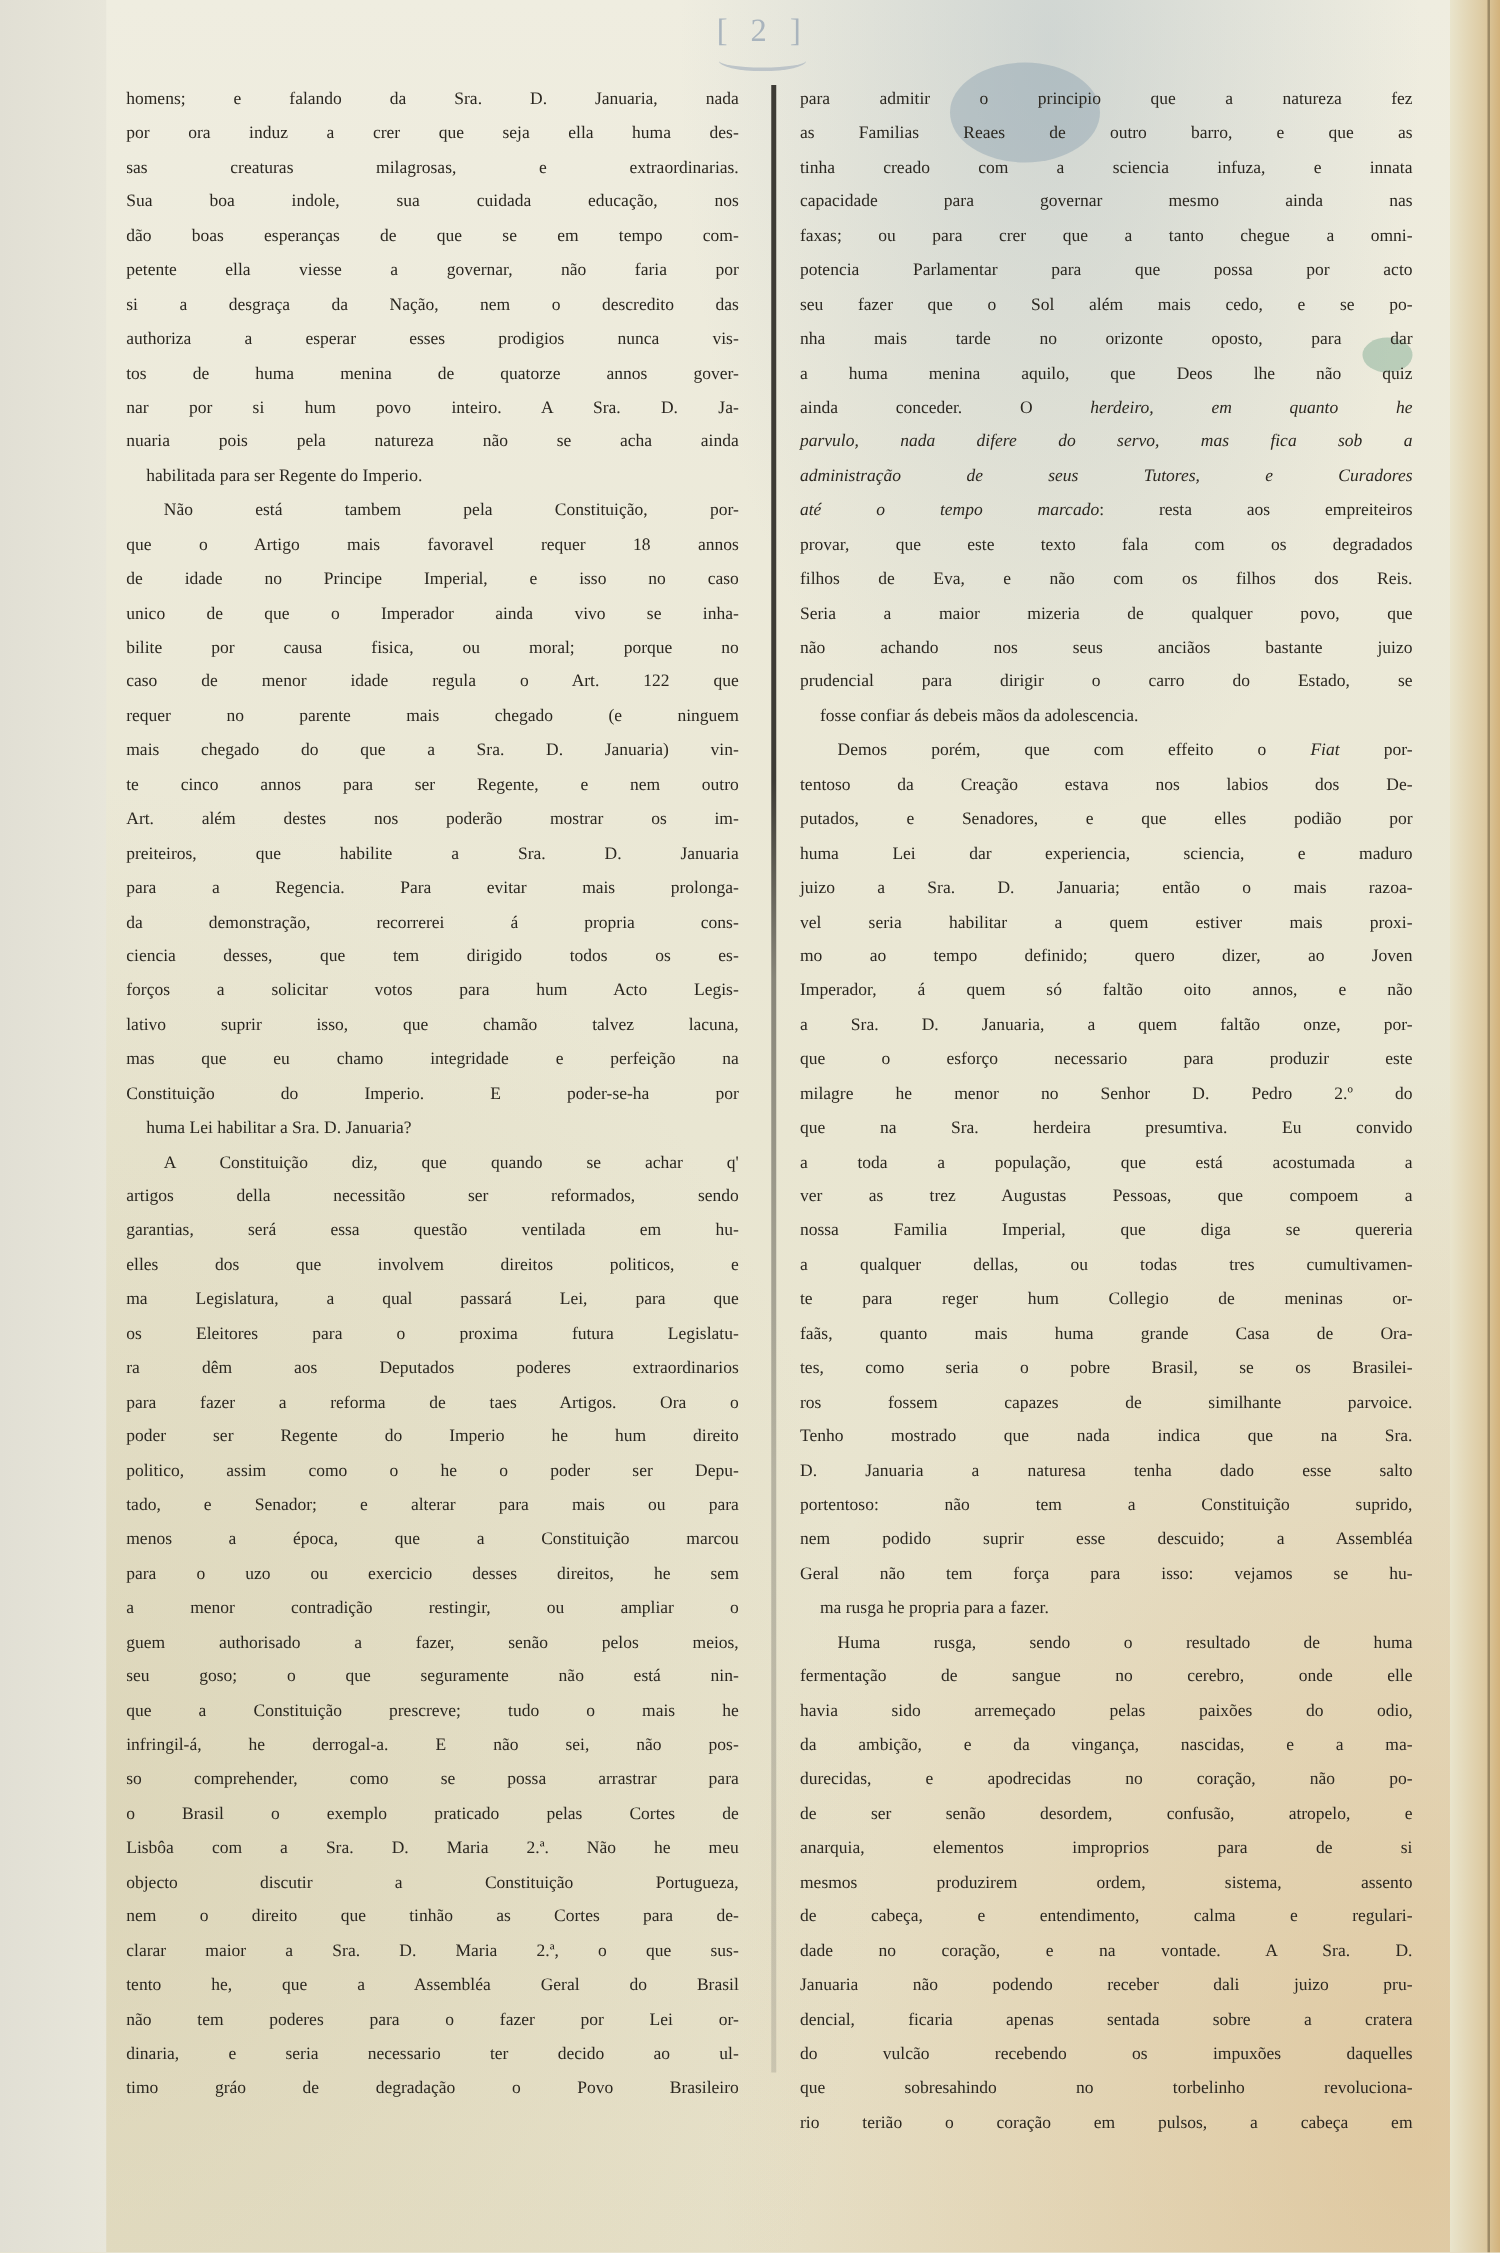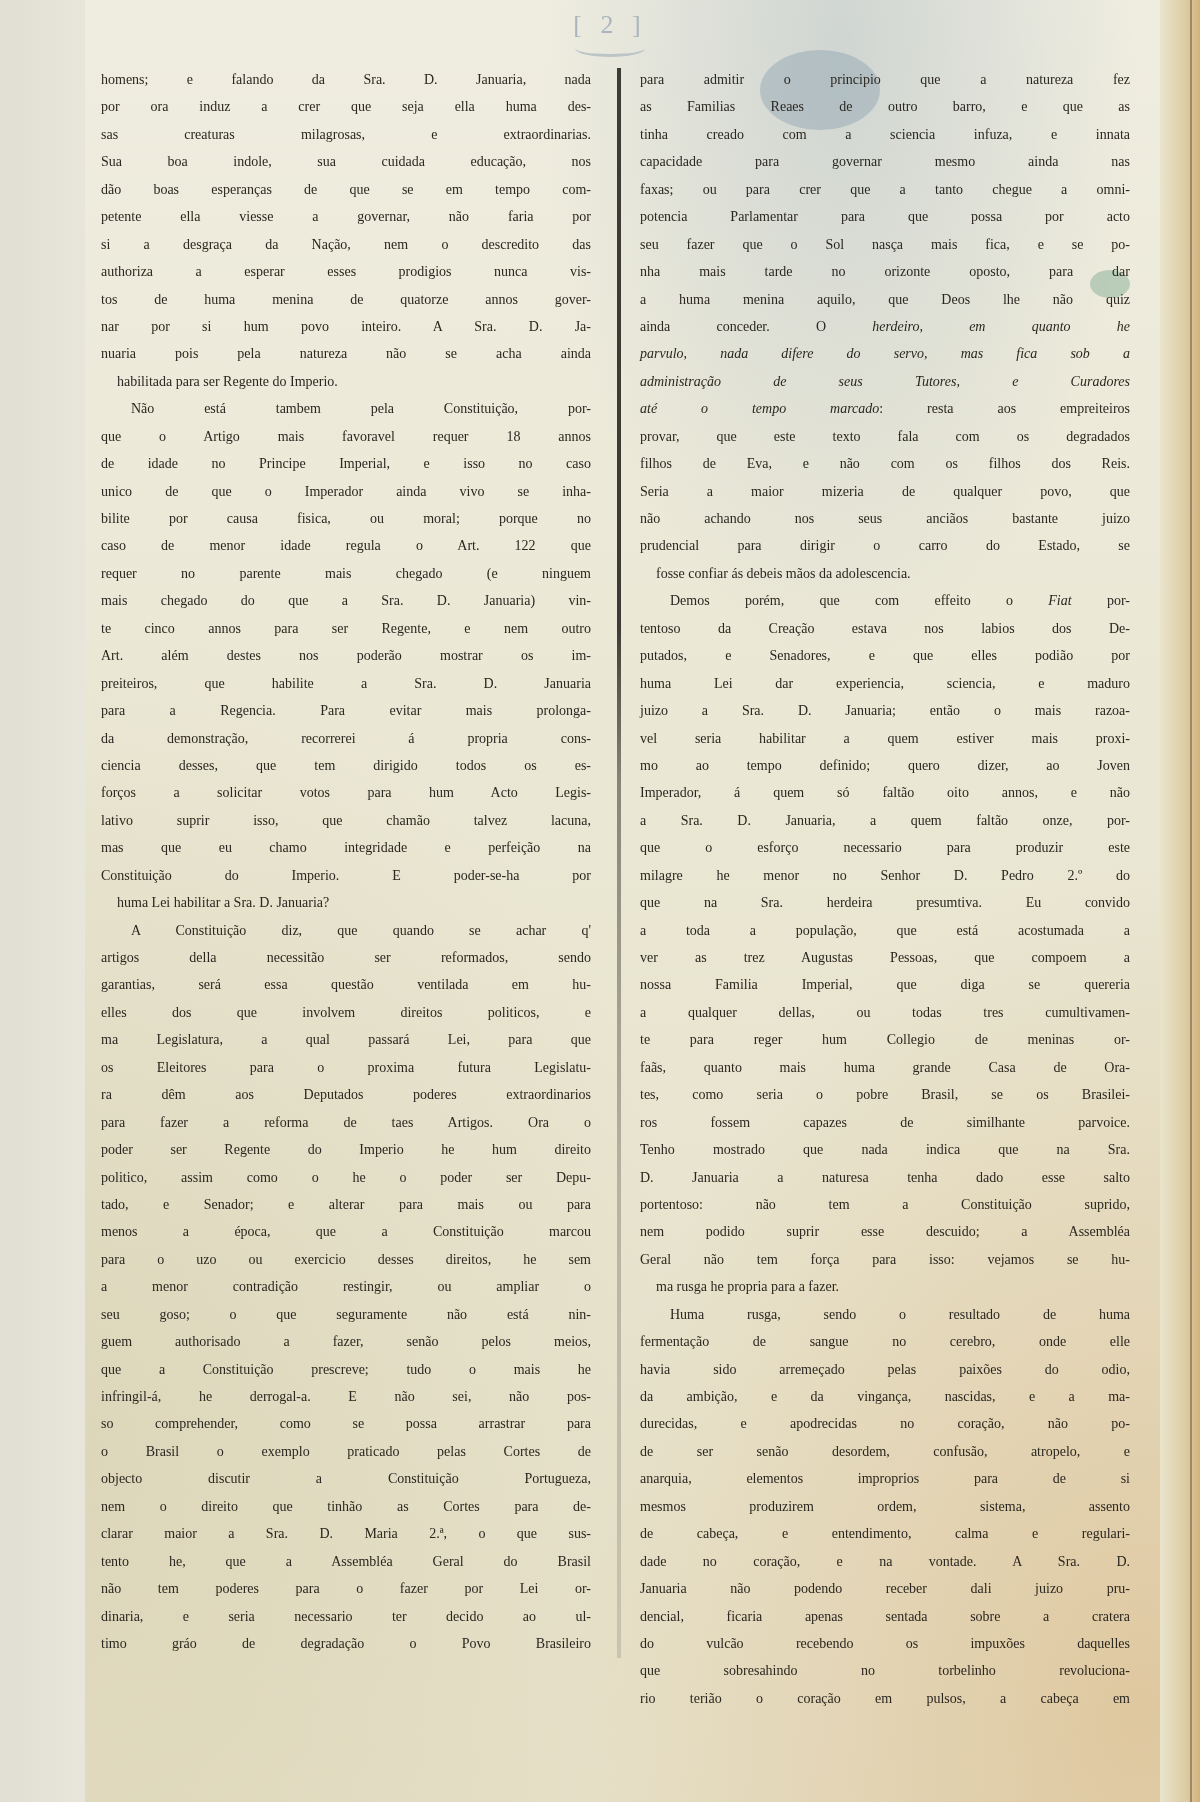--- a/index.html
+++ b/index.html
@@ -115,43 +115,44 @@
     <span class="line">ma Legislatura, a qual passará Lei, para que</span>
     <span class="line">os Eleitores para o proxima futura Legislatu-</span>
     <span class="line">ra dêm aos Deputados poderes extraordinarios</span>
     <span class="line">para fazer a reforma de taes Artigos. Ora o</span>
     <span class="line">poder ser Regente do Imperio he hum direito</span>
     <span class="line">politico, assim como o he o poder ser Depu-</span>
     <span class="line">tado, e Senador; e alterar para mais ou para</span>
     <span class="line">menos a época, que a Constituição marcou</span>
     <span class="line">para o uzo ou exercicio desses direitos, he sem</span>
     <span class="line">a menor contradição restingir, ou ampliar o</span>
+    <span class="line">guem authorisado a fazer, senão pelos meios,</span>
     <span class="line">seu goso; o que seguramente não está nin-</span>
-    <span class="line">guem authorisado a fazer, senão pelos meios,</span>
     <span class="line">que a Constituição prescreve; tudo o mais he</span>
     <span class="line">infringil-á, he derrogal-a. E não sei, não pos-</span>
     <span class="line">so comprehender, como se possa arrastrar para</span>
     <span class="line">o Brasil o exemplo praticado pelas Cortes de</span>
+    <span class="line">Lisbôa com a Sra. D. Maria 2.ª. Não he meu</span>
     <span class="line">objecto discutir a Constituição Portugueza,</span>
     <span class="line">nem o direito que tinhão as Cortes para de-</span>
     <span class="line">clarar maior a Sra. D. Maria 2.ª, o que sus-</span>
     <span class="line">tento he, que a Assembléa Geral do Brasil</span>
     <span class="line">não tem poderes para o fazer por Lei or-</span>
     <span class="line">dinaria, e seria necessario ter decido ao ul-</span>
     <span class="line">timo gráo de degradação o Povo Brasileiro</span>
   </div>
 <div class="divider"></div>
 <div class="column col-right" id="col-right">
     <span class="line">para admitir o principio que a natureza fez</span>
     <span class="line">as Familias Reaes de outro barro, e que as</span>
     <span class="line">tinha creado com a sciencia infuza, e innata</span>
     <span class="line">capacidade para governar mesmo ainda nas</span>
     <span class="line">faxas; ou para crer que a tanto chegue a omni-</span>
     <span class="line">potencia Parlamentar para que possa por acto</span>
-    <span class="line">seu fazer que o Sol nasça mais fica, e se po-</span>
+    <span class="line">seu fazer que o Sol além mais cedo, e se po-</span>
     <span class="line">nha mais tarde no orizonte oposto, para dar</span>
     <span class="line">a huma menina aquilo, que Deos lhe não quiz</span>
     <span class="line">ainda conceder. O <em>herdeiro, em quanto he</em></span>
     <span class="line"><em>parvulo, nada difere do servo, mas fica sob a</em></span>
     <span class="line"><em>administração de seus Tutores, e Curadores</em></span>
     <span class="line"><em>até o tempo marcado</em>: resta aos empreiteiros</span>
     <span class="line">provar, que este texto fala com os degradados</span>
     <span class="line">filhos de Eva, e não com os filhos dos Reis.</span>
     <span class="line">Seria a maior mizeria de qualquer povo, que</span>
     <span class="line">não achando nos seus anciãos bastante juizo</span>

